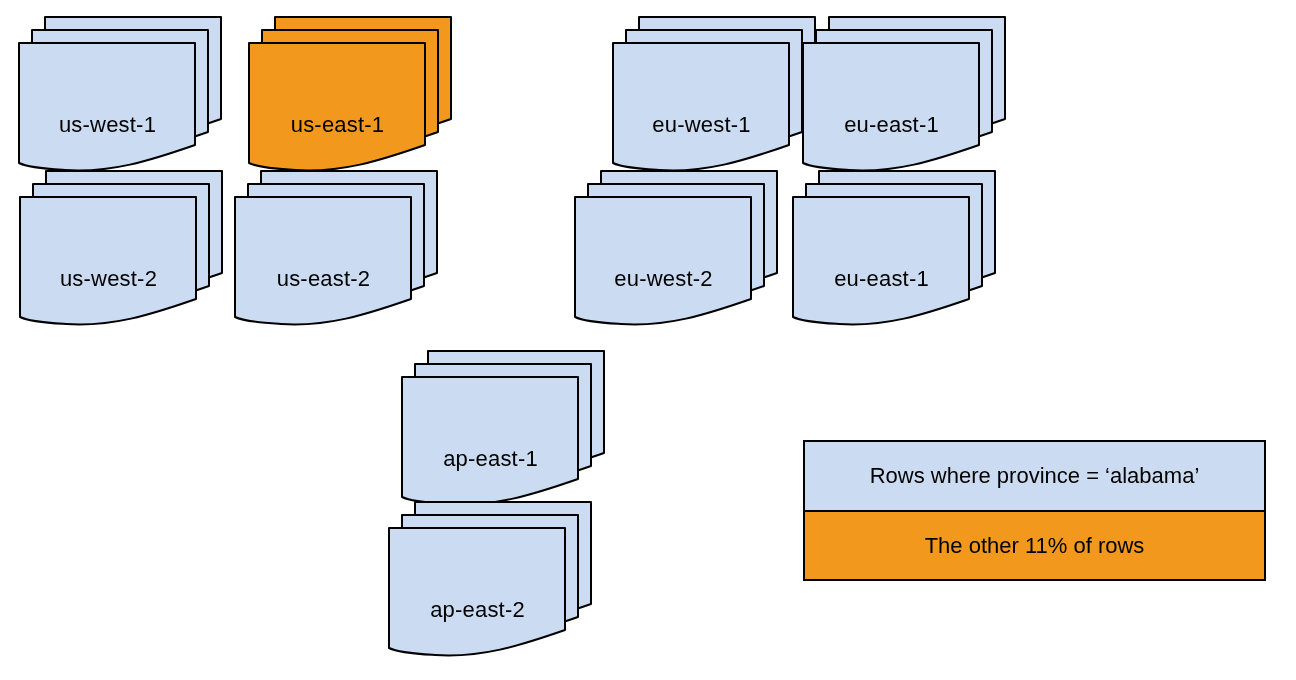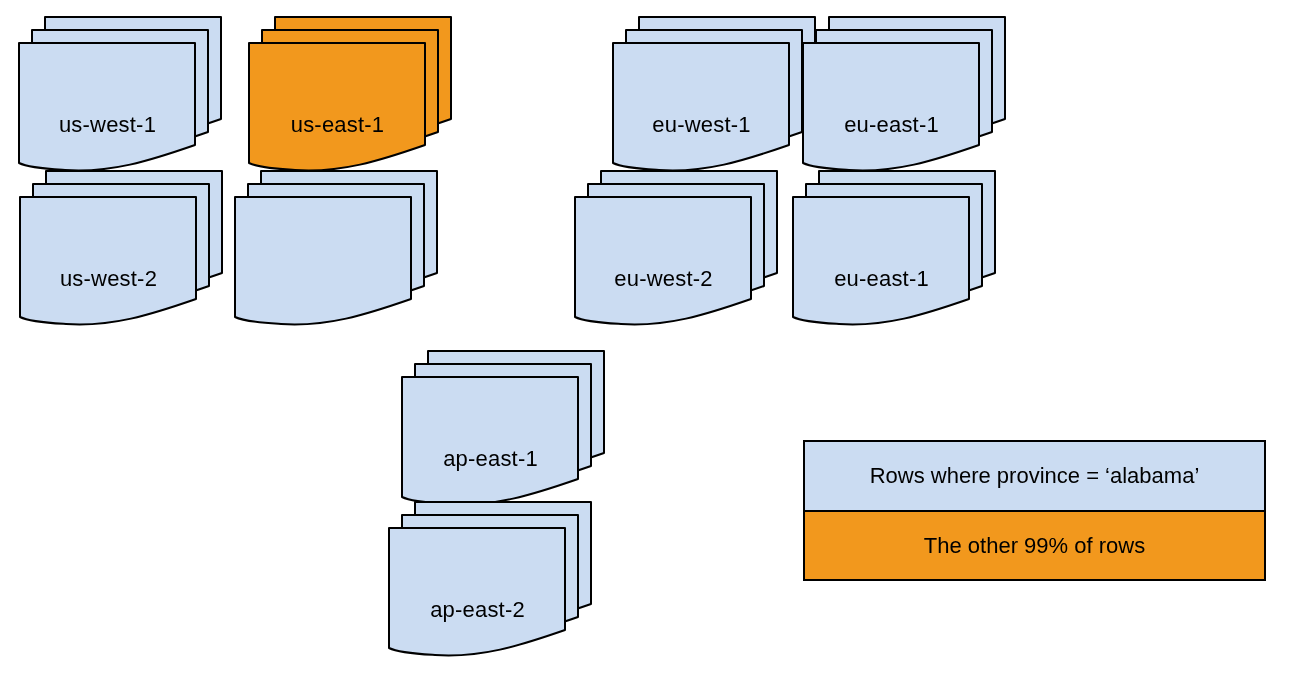--- a/index.html
+++ b/index.html
@@ -109,20 +109,21 @@
     </svg>
     <div class="stack-label">us-west-2</div>
   </div>
 
   <div class="stack" style="left:235px; top:171px;">
     <svg width="204" height="156" viewBox="0 0 204 156">
       <path class="doc-sheet" transform="translate(26,0)" d="M0 0 H176 V102 C130 118 92 130 46 127 C30 126 10 125 0 120 Z" fill="#cbdcf2"></path>
       <path class="doc-sheet" transform="translate(13,13)" d="M0 0 H176 V102 C130 118 92 130 46 127 C30 126 10 125 0 120 Z" fill="#cbdcf2"></path>
       <path class="doc-sheet" transform="translate(0,26)" d="M0 0 H176 V102 C130 118 92 130 46 127 C30 126 10 125 0 120 Z" fill="#cbdcf2"></path>
     </svg>
+    <div class="stack-label">us-east-2</div>
   </div>
 
   <div class="stack" style="left:575px; top:171px;">
     <svg width="204" height="156" viewBox="0 0 204 156">
       <path class="doc-sheet" transform="translate(26,0)" d="M0 0 H176 V102 C130 118 92 130 46 127 C30 126 10 125 0 120 Z" fill="#cbdcf2"></path>
       <path class="doc-sheet" transform="translate(13,13)" d="M0 0 H176 V102 C130 118 92 130 46 127 C30 126 10 125 0 120 Z" fill="#cbdcf2"></path>
       <path class="doc-sheet" transform="translate(0,26)" d="M0 0 H176 V102 C130 118 92 130 46 127 C30 126 10 125 0 120 Z" fill="#cbdcf2"></path>
     </svg>
     <div class="stack-label">eu-west-2</div>
   </div>
@@ -152,17 +153,17 @@
       <path class="doc-sheet" transform="translate(0,26)" d="M0 0 H176 V102 C130 118 92 130 46 127 C30 126 10 125 0 120 Z" fill="#cbdcf2"></path>
     </svg>
     <div class="stack-label">ap-east-2</div>
   </div>
 
   <div class="legend">
     <div class="legend-row" style="background-color: rgb(203, 220, 242);">
       <span>Rows where province = ‘alabama’</span>
     </div>
     <div class="legend-row" style="background-color: rgb(242, 152, 29);">
-      <span>The other 99% of rows</span>
+      <span>The other 11% of rows</span>
     </div>
   </div>
 
 </div>
 
 </body></html>

